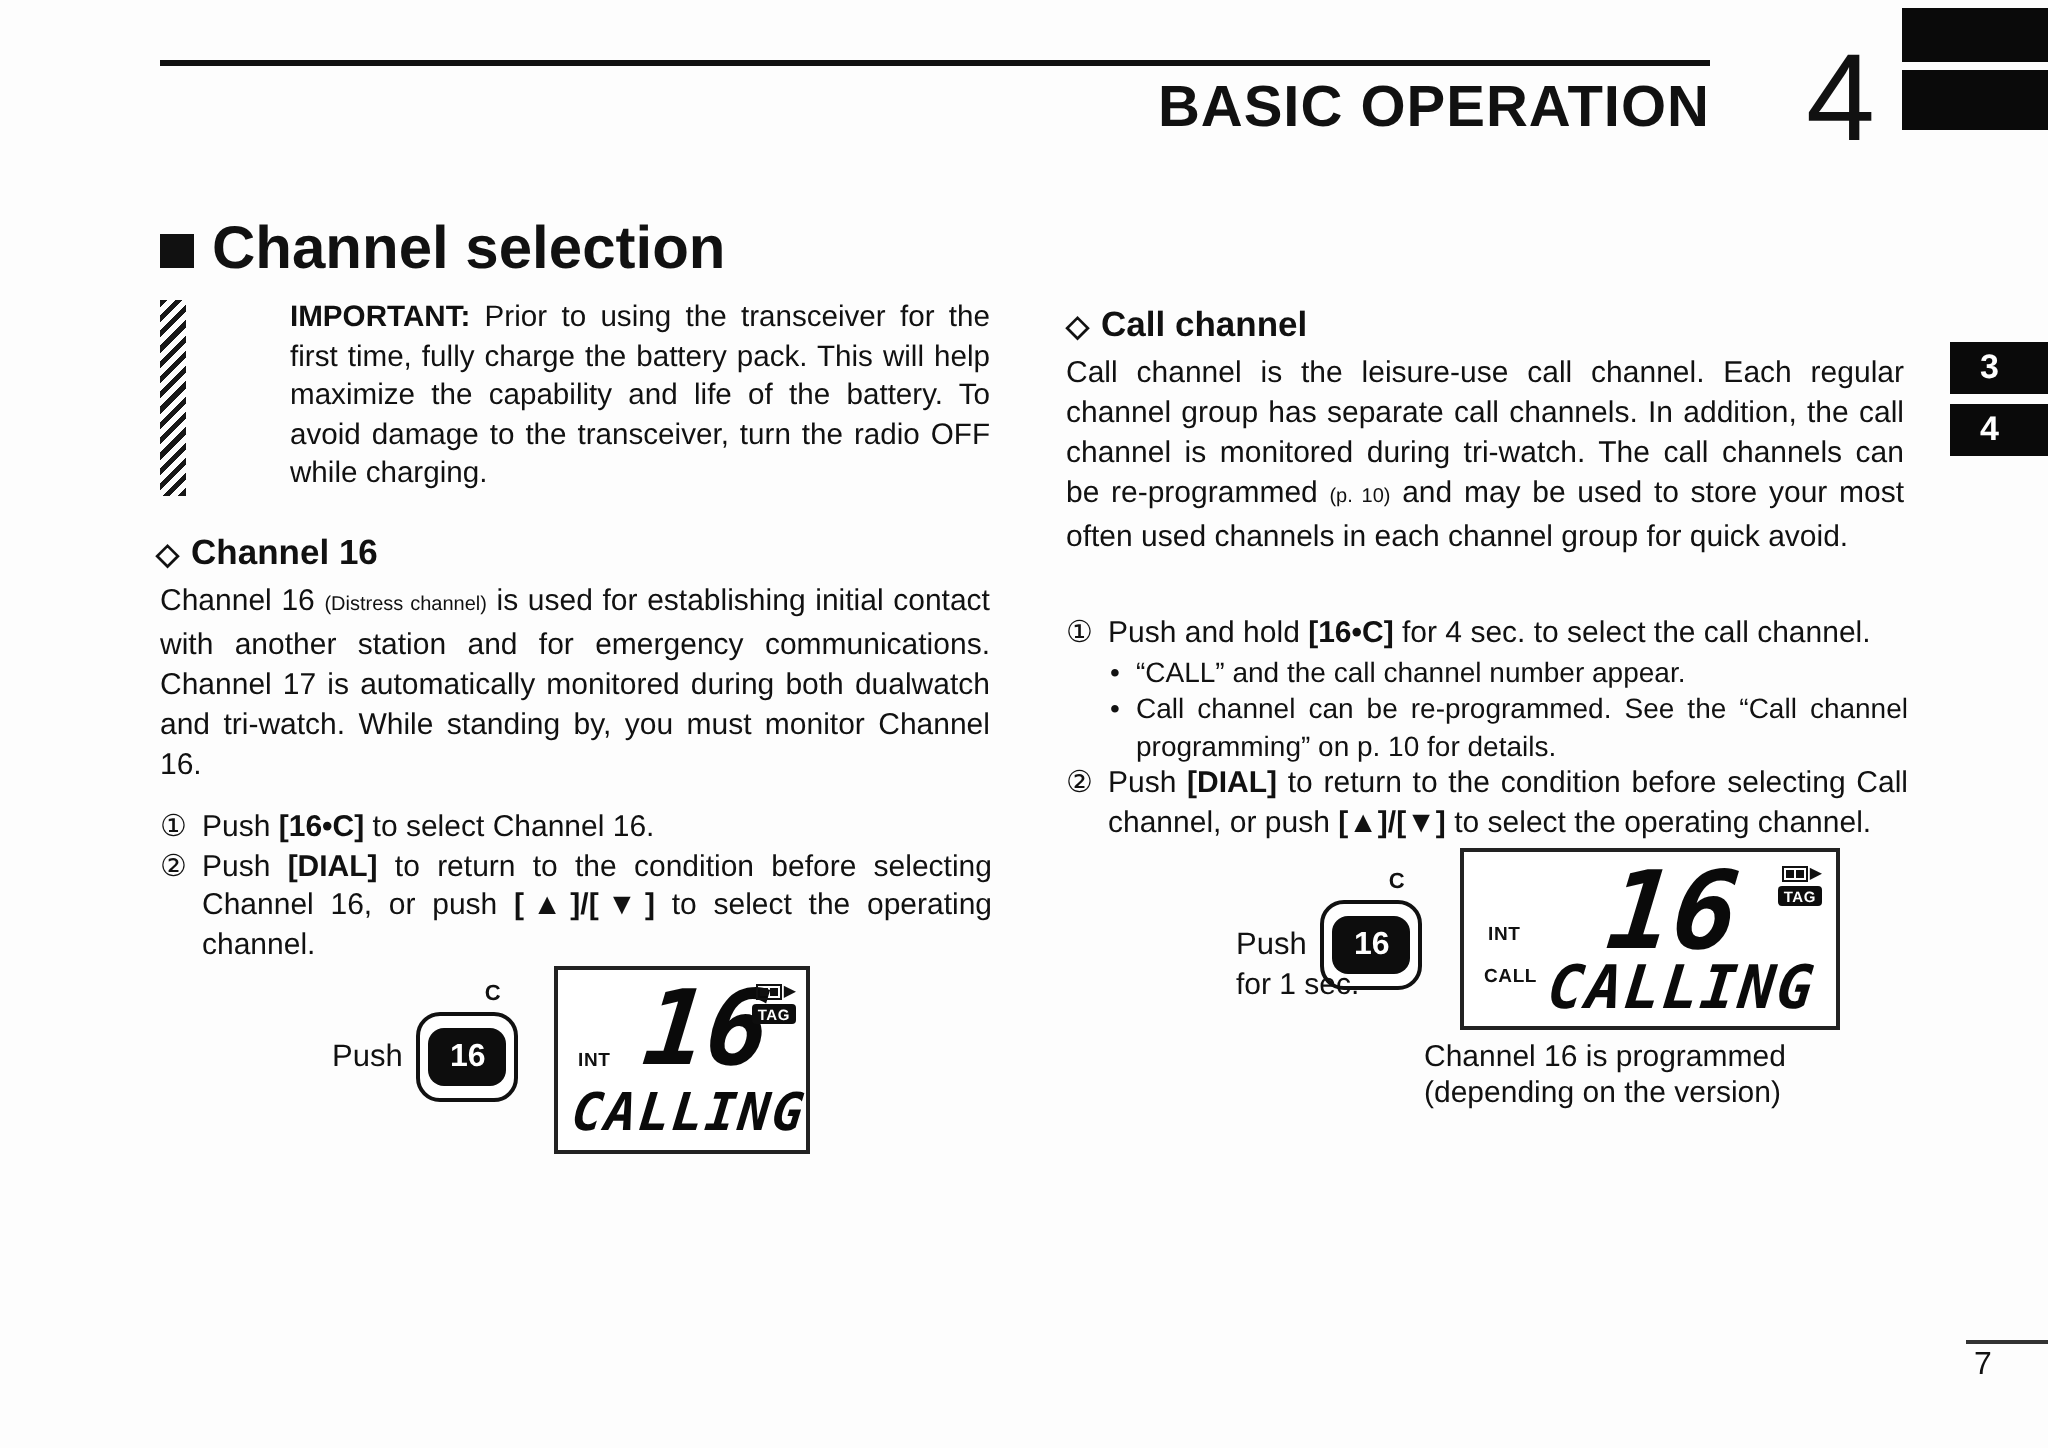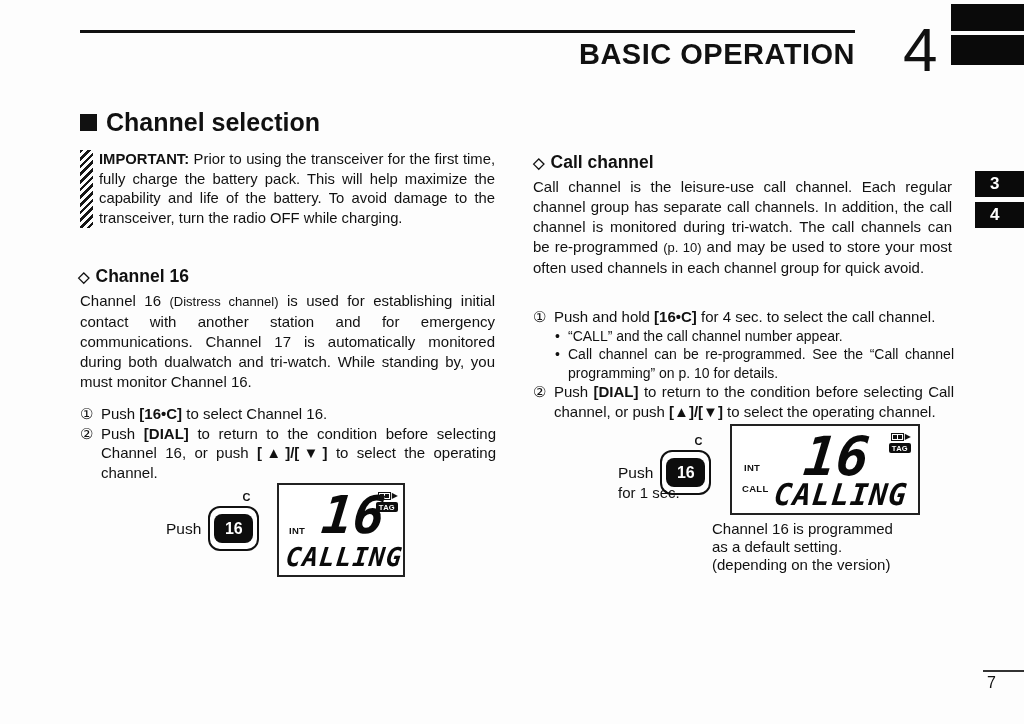--- a/index.html
+++ b/index.html
@@ -15,27 +15,27 @@
     font-size:29px; font-weight:bold; letter-spacing:0.5px; }
   .chapter-num { position:absolute; left:903px; top:14px; font-size:62px; font-weight:normal; }
   .chapter-bar { position:absolute; left:951px; width:73px; background:#0a0a0a; }
   .chapter-bar.b1 { top:4px; height:27px; }
   .chapter-bar.b2 { top:35px; height:30px; }
   
   .side-tab { position:absolute; left:975px; width:49px; height:26px; background:#0a0a0a;
     color:#fff; font-size:17px; font-weight:bold; padding-left:15px; line-height:26px; }
   .tab-3 { top:171px; } .tab-4 { top:202px; }
   
-  .col { position:absolute; }
-  .h1 { display:flex; align-items:center; gap:9px; font-size:25px; font-weight:bold; }
+  .col { position:absolute;gap:46px; }
+  .h1 { display:flex; align-items:center; gap:9px; font-size:30px; font-weight:bold; }
   .h1-square { width:17px; height:17px; background:#111; flex:0 0 auto; }
   .h2 { font-size:17.5px; font-weight:bold; display:flex; align-items:baseline; gap:6px; }
   .h2 .diamond { font-size:15px; font-weight:bold; }
   .body-text { font-size:15px; line-height:20px; text-align:justify; }
-  .small-inline { font-size:13px; }
+  .small-inline { font-size:10px; }
   .important { display:flex; }
   .hatch { width:13px; flex:0 0 auto; margin-right:6px;
     background:repeating-linear-gradient(135deg,#161616 0px,#161616 2.6px,#fdfdfd 2.6px,#fdfdfd 5.4px); }
   .important .body-text { font-size:14.8px; line-height:19.5px; }
   .steps { font-size:15px; line-height:19.5px; }
   .step { position:relative; padding-left:21px; text-align:justify; }
   .step-num { position:absolute; left:0; top:0; }
   .bullet-line { position:relative; padding-left:13px; text-align:justify; }
   .bullet-glyph { position:absolute; left:0; top:0; }
   .step .sub { margin-left:1px; }
@@ -191,20 +191,19 @@
           </span>
           <span class="batt-arrow">▶</span>
       </span>
       <span class="tag-badge">TAG</span>
     </span>
     <span class="lcd-calling" style="left:42px; bottom:3px; font-size:30px;"><span class="seg7">CALLING</span></span>
   </div>
 
   <div class="lcd-caption" style="left:712px; top:520px;">
     <div>Channel 16 is programmed</div>
-    <div>as a default setting.</div>
     <div>(depending on the version)</div>
   </div>
 
   <div class="footer-rule"></div>
   <div class="footer-page">7</div>
 
 </div>
 
 </body></html>

